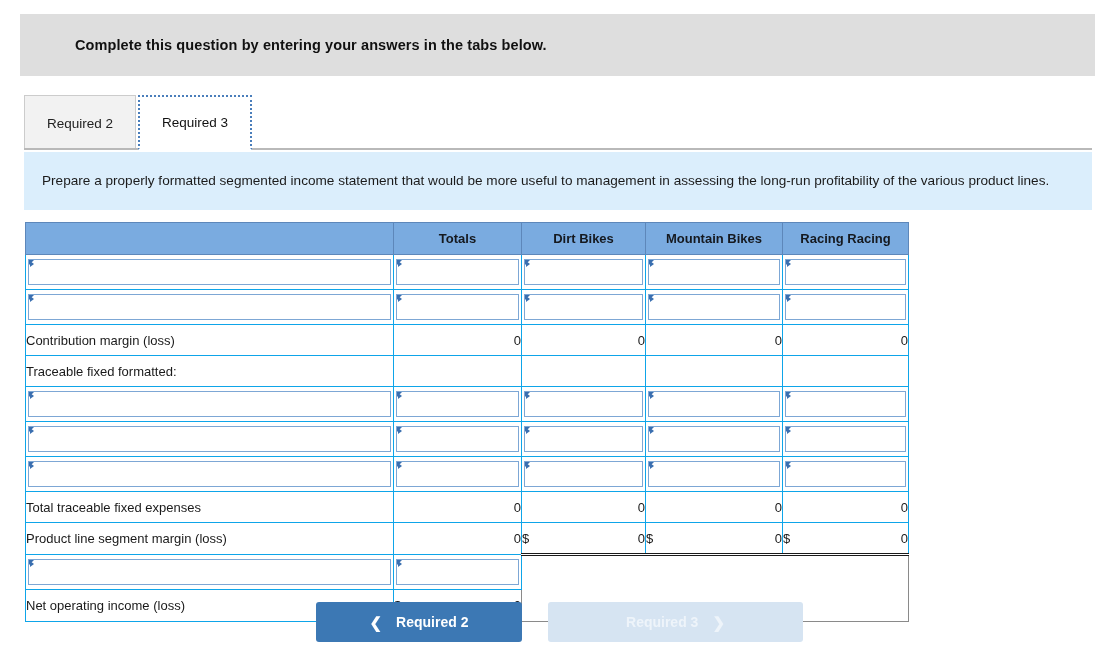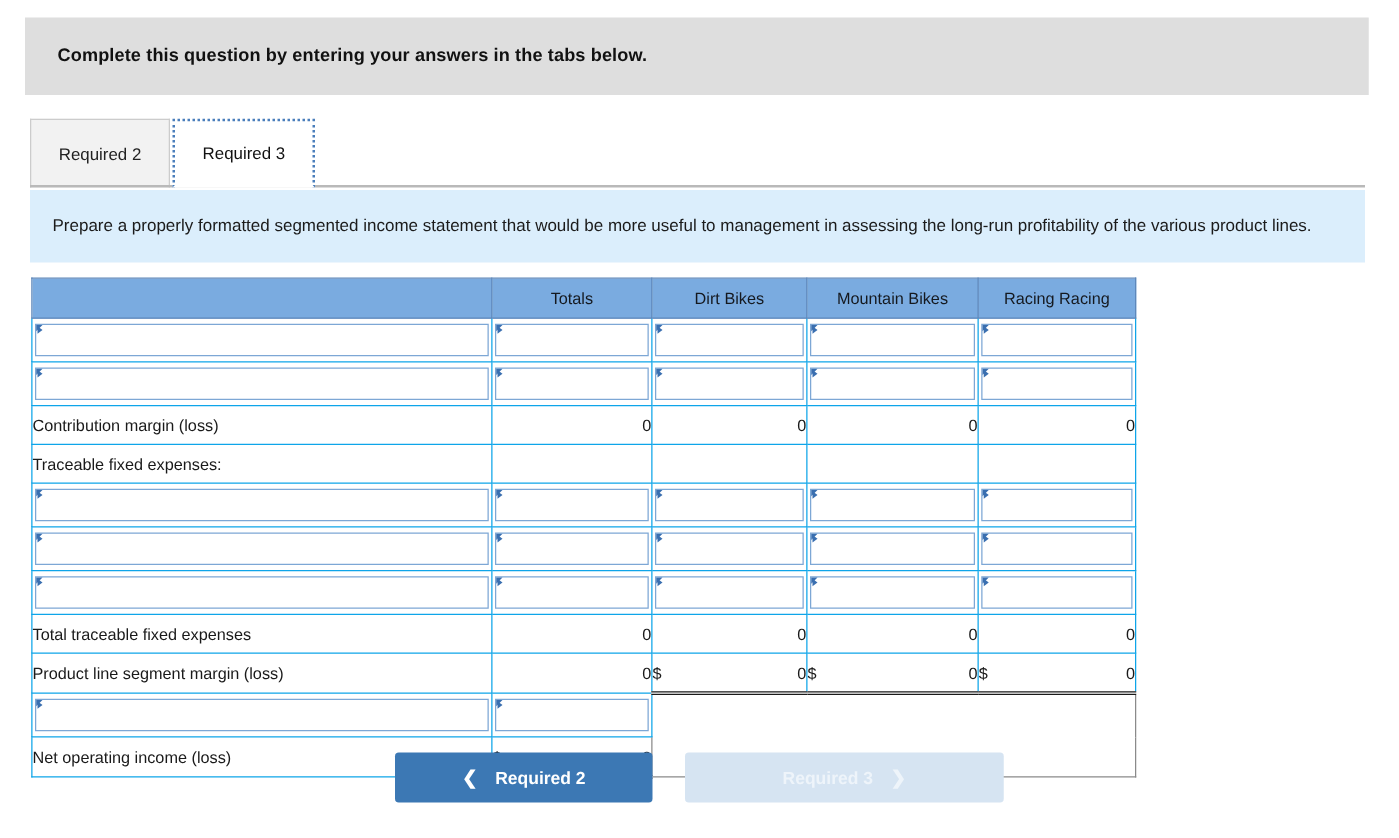--- a/index.html
+++ b/index.html
@@ -25,20 +25,21 @@
     background: #dedede;
     display: flex;
     align-items: center;
   }
   .banner-text {
     padding-left: 26px;
     font-size: 14.5px;
     font-weight: bold;
     color: #111111;
     letter-spacing: 0.1px;
+    margin-left: 29px;
   }
 
   
   .tabstrip {
     position: absolute;
     left: 24px;
     top: 92px;
     width: 1068px;
     height: 58px;
     display: flex;
@@ -111,21 +112,21 @@
     border: 1px solid #0ea5e9;
     padding: 0;
     height: 30px;
     vertical-align: middle;
     background: #ffffff;
   }
   .sheet thead th {
     background: #7aabe0;
     border: 1px solid #5d87ba;
     font-size: 13px;
-    font-weight: normal;
+    font-weight: bold;
     color: #15191f;
     height: 31px;
   }
   col.c-label { width: 368px; }
   col.c-tot   { width: 128px; }
   col.c-dirt  { width: 124px; }
   col.c-mtn   { width: 137px; }
   col.c-race  { width: 126px; }
 
   .lbl {
@@ -342,21 +343,21 @@
       </td>
       <td class="num">
         <div class="num-inner">
           <span class="cur"></span>
           <span class="val">0</span>
         </div>
       </td>
     </tr>
 
     <tr>
-      <td class="lbl">Traceable fixed expenses:</td>
+      <td class="lbl">Traceable fixed formatted:</td>
       <td class="num"></td>
       <td class="num"></td>
       <td class="num"></td>
       <td class="num"></td>
     </tr>
 
     <tr>
       <td class="inp">
           <div class="field"></div>
         </td>

